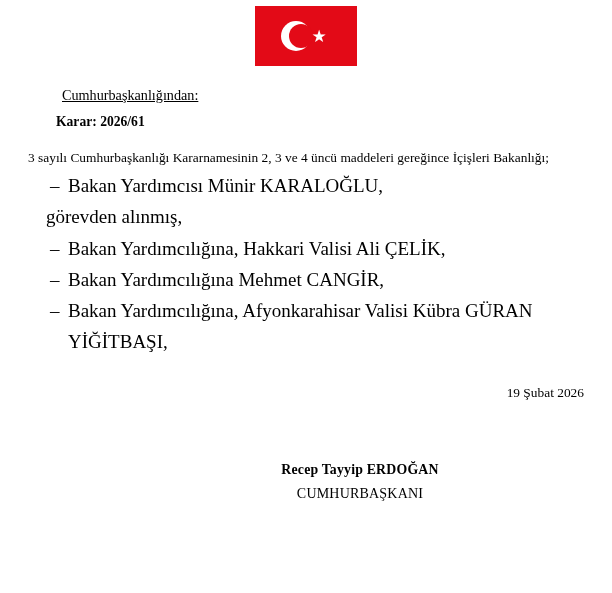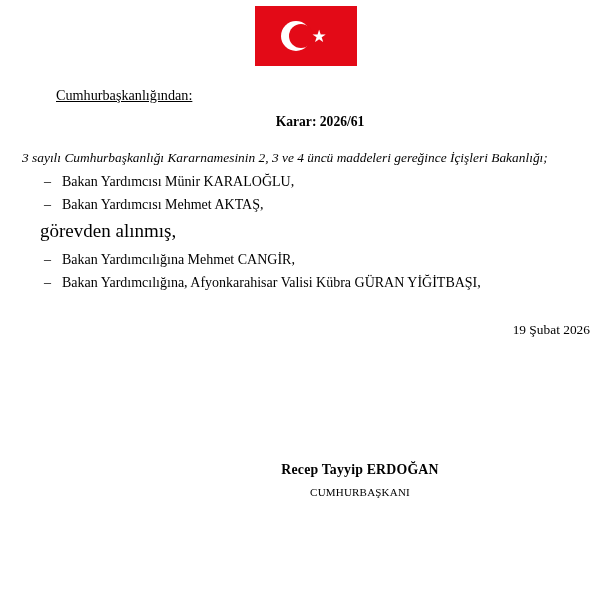--- a/index.html
+++ b/index.html
@@ -63,55 +63,53 @@
     height: 16px;
     color: #ffffff;
     font-size: 17px;
     line-height: 16px;
     text-align: center;
     font-family: "DejaVu Sans", sans-serif;
   }
 
   
   .content {
-    padding: 0 22px;
+    padding: 0 28px;
     margin-top: 18px;
     font-size: 13.4px;
     line-height: 1.55;
   }
   .heading {
     margin-left: 34px;
     font-weight: normal;
     text-decoration: underline;
     font-size: 14.2px;
   }
   .decision-no {
     margin-left: 28px;
     font-weight: bold;
     font-size: 13.6px;
     margin-top: 5px;
-    text-align: center;
   }
   .intro {
     margin-top: 16px;
     text-align: justify;
     text-justify: inter-word;
     font-size: 13.4px;
-    font-style: italic;
   }
   ul.dash-list {
     list-style: none;
     margin: 2px 0 0 0;
     padding: 0;
   }
   ul.dash-list li {
     margin: 0 0 0 18px;
     padding-left: 22px;
     position: relative;
-    font-size: 14px;
+    font-size: 19px;
     line-height: 1.62;
   }
   ul.dash-list li::before {
     content: "\2013";
     position: absolute;
     left: 4px;
     top: 0;
   }
   .closing {
     margin-left: 18px;
@@ -132,21 +130,21 @@
     top: 462px;
     text-align: center;
     padding-left: 108px;
   }
   .sig-name {
     font-weight: bold;
     font-size: 13.8px;
     letter-spacing: 0.2px;
   }
   .sig-title {
-    font-size: 11px;
+    font-size: 14px;
     margin-top: 8px;
     letter-spacing: 0.2px;
   }
 </style>
 </head>
 <body>
 
 <div class="page">
 
   <div class="flag-wrap">
@@ -160,25 +158,25 @@
   <div class="content">
 
     <div class="heading">Cumhurbaşkanlığından:</div>
 
     <div class="decision-no">Karar: 2026/61</div>
 
     <div class="intro">3 sayılı Cumhurbaşkanlığı Kararnamesinin 2, 3 ve 4 üncü maddeleri gereğince İçişleri Bakanlığı;</div>
 
     <ul class="dash-list">
       <li>Bakan Yardımcısı Münir KARALOĞLU,</li>
-      <li>Bakan Yardımcısı Mehmet AKTAŞ,</li>
     </ul>
     <div class="closing">görevden alınmış,</div>
 
     <ul class="dash-list">
+      <li>Bakan Yardımcılığına, Hakkari Valisi Ali ÇELİK,</li>
       <li>Bakan Yardımcılığına Mehmet CANGİR,</li>
       <li>Bakan Yardımcılığına, Afyonkarahisar Valisi Kübra GÜRAN YİĞİTBAŞI,</li>
     </ul>
 
     <div class="date">19 Şubat 2026</div>
   </div>
 
   <div class="signature">
     <div class="sig-name">Recep Tayyip ERDOĞAN</div>
     <div class="sig-title">CUMHURBAŞKANI</div>

